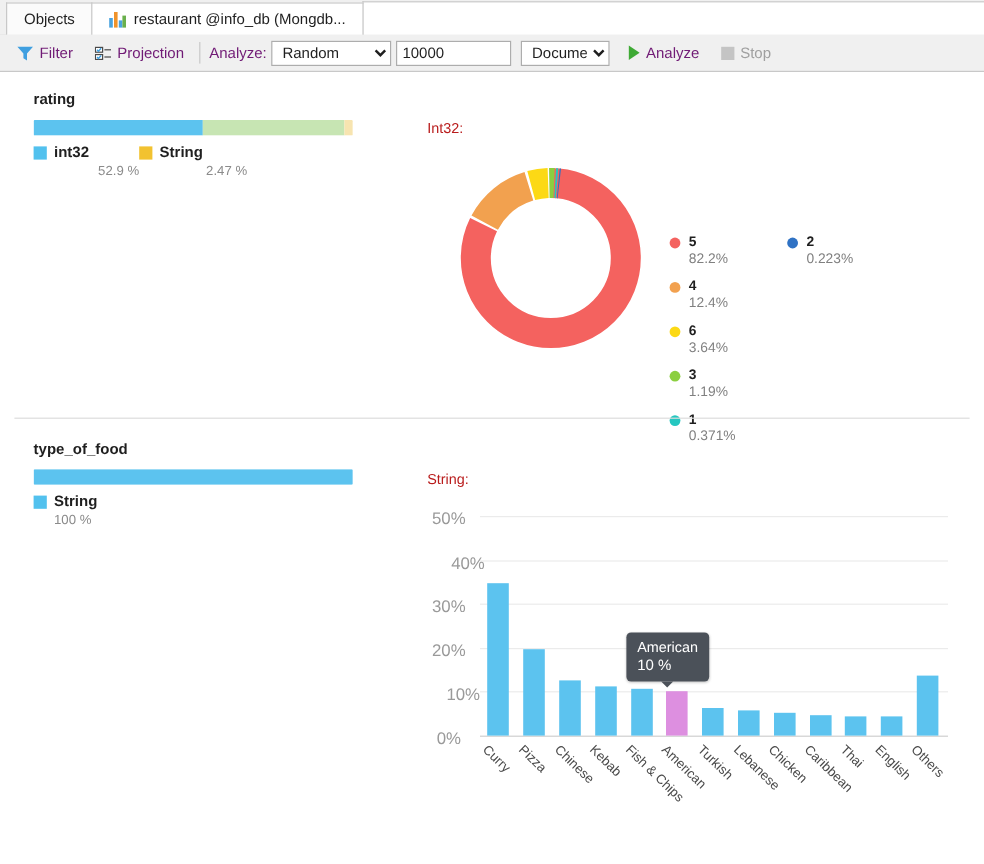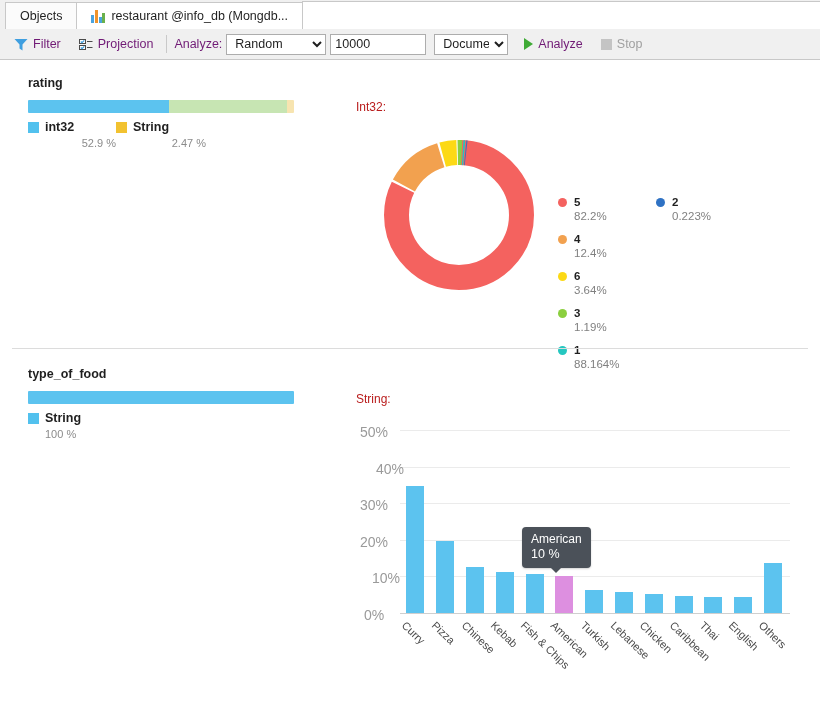--- a/index.html
+++ b/index.html
@@ -253,21 +253,21 @@
             <span class="dl-dot" style="background:#8bcf3f;"></span>
             <span class="dl-name">3</span>
           </div>
           <div class="dl-pct">1.19%</div>
         </div>
         <div class="dl-item">
           <div class="dl-top">
             <span class="dl-dot" style="background:#25c7c0;"></span>
             <span class="dl-name">1</span>
           </div>
-          <div class="dl-pct">88.164%</div>
+          <div class="dl-pct">0.371%</div>
         </div>
       </div>
       <div style="position:absolute;left:656px;top:136px;">
         <div class="dl-item">
           <div class="dl-top">
             <span class="dl-dot" style="background:#2f72c4;"></span>
             <span class="dl-name">2</span>
           </div>
           <div class="dl-pct">0.223%</div>
         </div>

